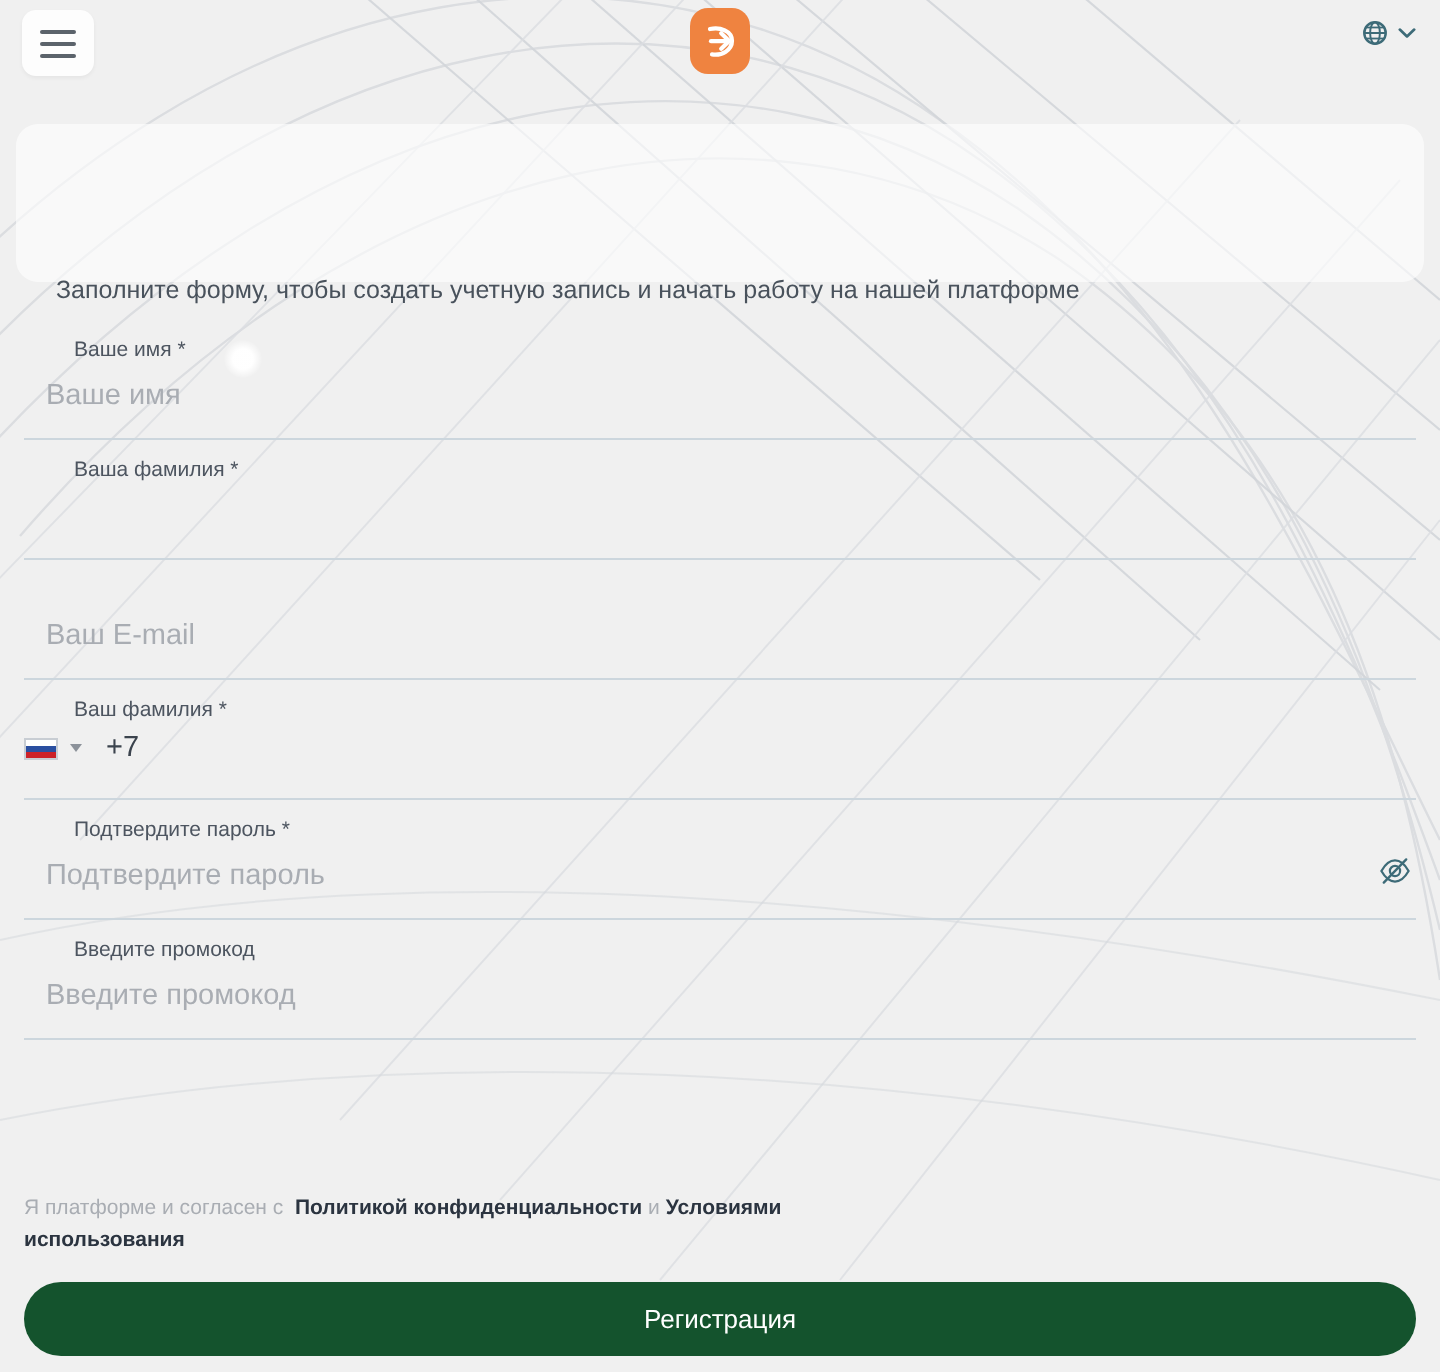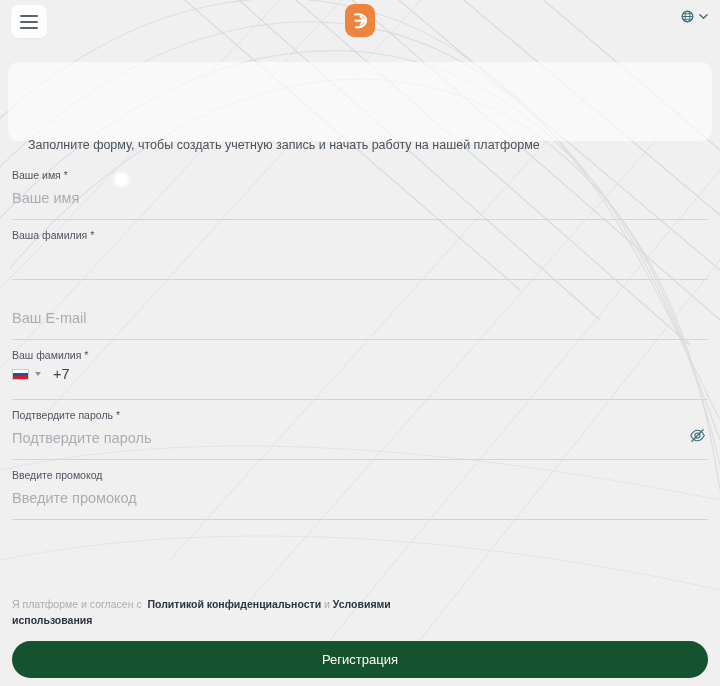--- a/index.html
+++ b/index.html
@@ -117,24 +117,25 @@
     position: relative;
     margin: 0 12px;
     padding-top: 8px;
     height: 60px;
     border-bottom: 1px solid #ccd6dd;
   }
   .field-label {
     font-size: 10.5px;
     color: #4d5560;
     line-height: 14px;
+    margin-left: 25px;
   }
   .field-value {
     position: absolute;
-    left: 0;
+    left: 11px;
     top: 27px;
     font-size: 14.5px;
     color: #a9adb3;
     line-height: 22px;
   }
 
   
   .phone-row {
     position: absolute;
     left: 0; top: 26px;

